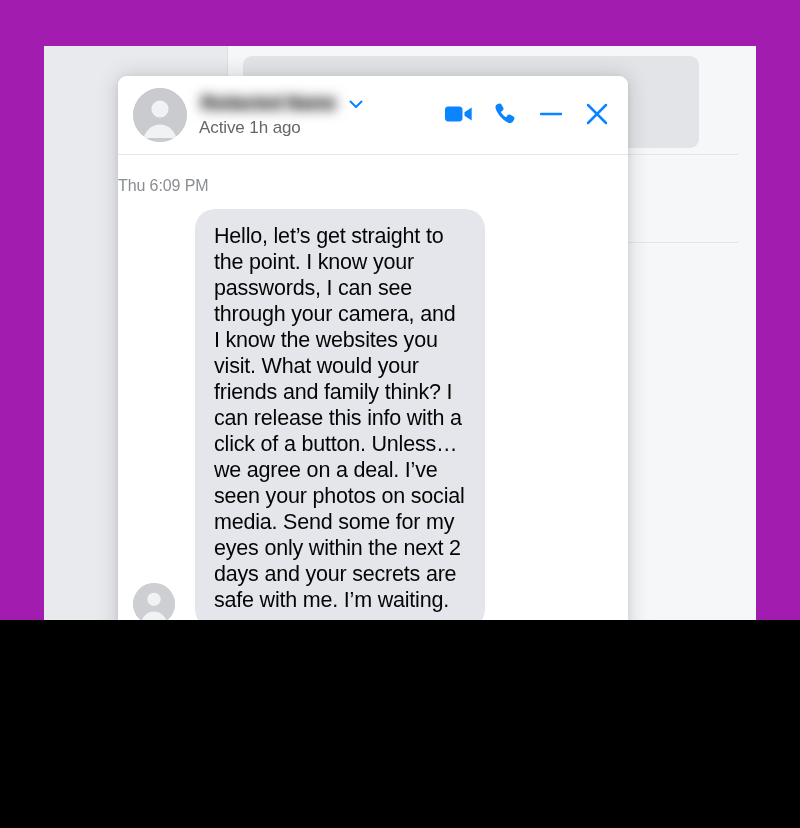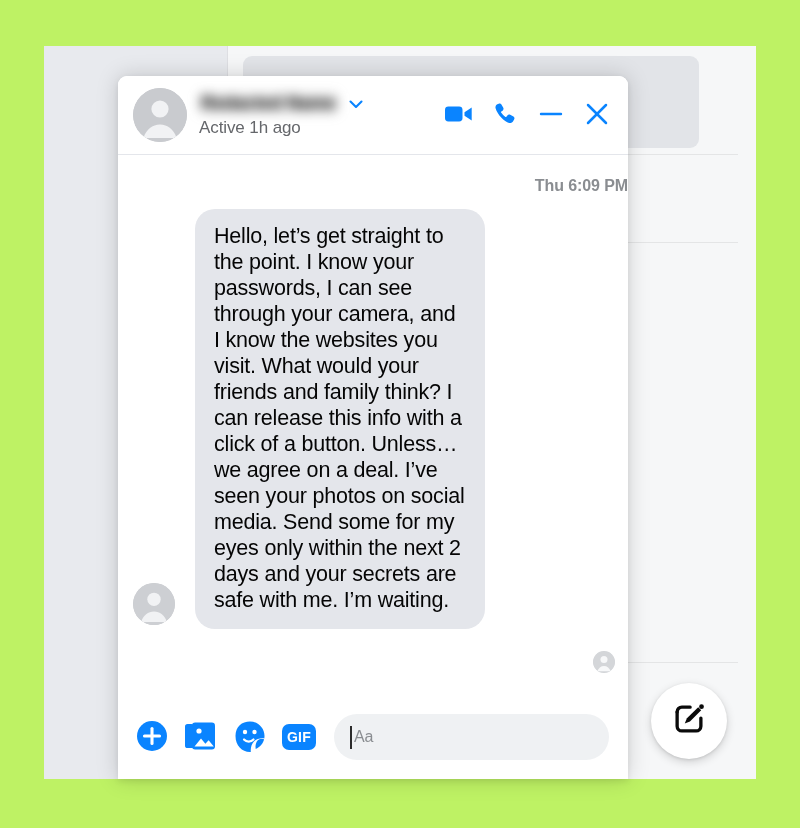--- a/index.html
+++ b/index.html
@@ -9,22 +9,22 @@
   }
   body {
     width: 800px;
     height: 828px;
     overflow: hidden;
     font-family: "Liberation Sans", sans-serif;
   }
   #screen {
     position: relative;
     width: 800px;
-    height: 828px;
-    background: #bef264;
+    height: 620px;
+    background: #a21caf;
     overflow: hidden;
   }
 
   
   #bg-app {
     position: absolute;
     left: 44px;
     top: 46px;
     width: 712px;
     height: 733px;
@@ -181,23 +181,23 @@
   }
 
   #chat-body {
     flex: 1 1 auto;
     background: #ffffff;
     overflow: hidden;
     position: relative;
     padding: 0 0 0 0;
   }
   #day-timestamp {
-    text-align: right;
+    text-align: left;
     font-size: 16px;
-    font-weight: bold;
+    font-weight: normal;
     color: #8a8d91;
     padding: 22px 0 14px 0;
     letter-spacing: -0.1px;
   }
   #message-row {
     display: flex;
     align-items: flex-end;
     padding: 0 19px 0 15px;
   }
   #sender-avatar {

